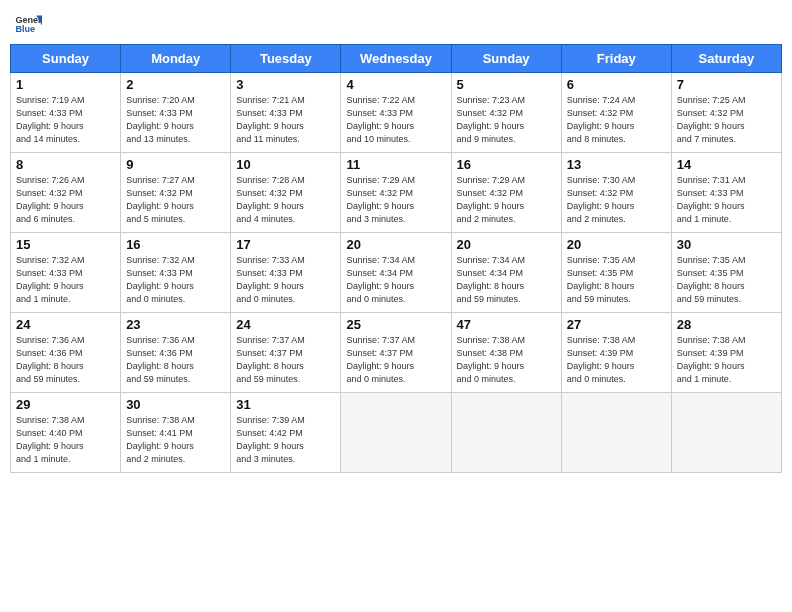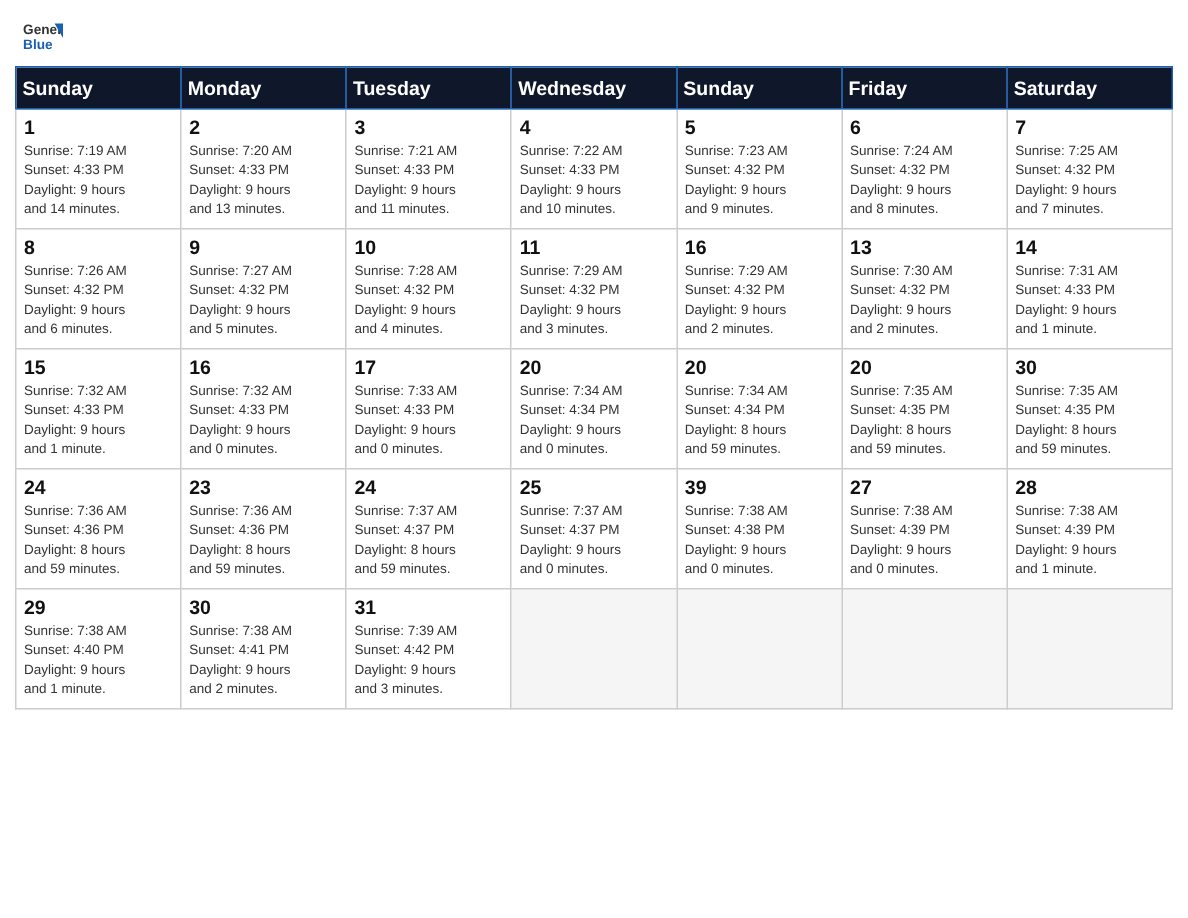--- a/index.html
+++ b/index.html
@@ -38,26 +38,26 @@
     .calendar-subtitle {
       font-size: 14px;
       color: #444;
     }
     table {
       width: 100%;
       border-collapse: collapse;
       table-layout: fixed;
     }
     th {
-      background-color: #0f172a;
+      background-color: #3b82f6;
       color: #fff;
       font-size: 13px;
       font-weight: bold;
       padding: 6px 4px;
-      text-align: left;
+      text-align: center;
       border: 1px solid #1a5fb4;
     }
     td {
       border: 1px solid #ccc;
       vertical-align: top;
       padding: 4px 5px;
       font-size: 9.5px;
       color: #333;
       height: 80px;
       background: #fff;
@@ -213,21 +213,21 @@
         </td>
         <td>
           <span class="day-num">24</span>
           <div class="day-info">Sunrise: 7:37 AM<br>Sunset: 4:37 PM<br>Daylight: 8 hours<br>and 59 minutes.</div>
         </td>
         <td>
           <span class="day-num">25</span>
           <div class="day-info">Sunrise: 7:37 AM<br>Sunset: 4:37 PM<br>Daylight: 9 hours<br>and 0 minutes.</div>
         </td>
         <td>
-          <span class="day-num">39</span>
+          <span class="day-num">47</span>
           <div class="day-info">Sunrise: 7:38 AM<br>Sunset: 4:38 PM<br>Daylight: 9 hours<br>and 0 minutes.</div>
         </td>
         <td>
           <span class="day-num">27</span>
           <div class="day-info">Sunrise: 7:38 AM<br>Sunset: 4:39 PM<br>Daylight: 9 hours<br>and 0 minutes.</div>
         </td>
         <td>
           <span class="day-num">28</span>
           <div class="day-info">Sunrise: 7:38 AM<br>Sunset: 4:39 PM<br>Daylight: 9 hours<br>and 1 minute.</div>
         </td>

